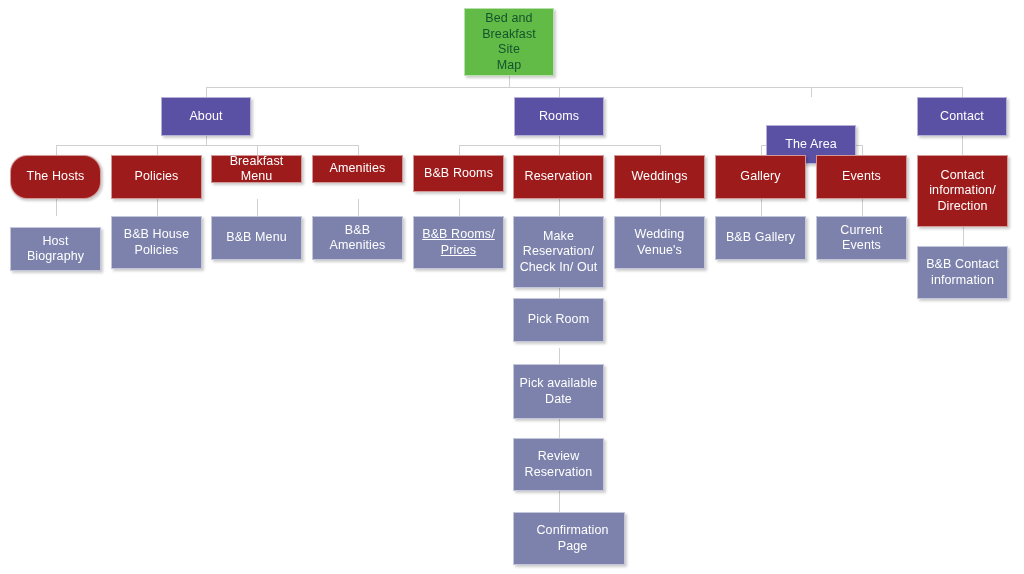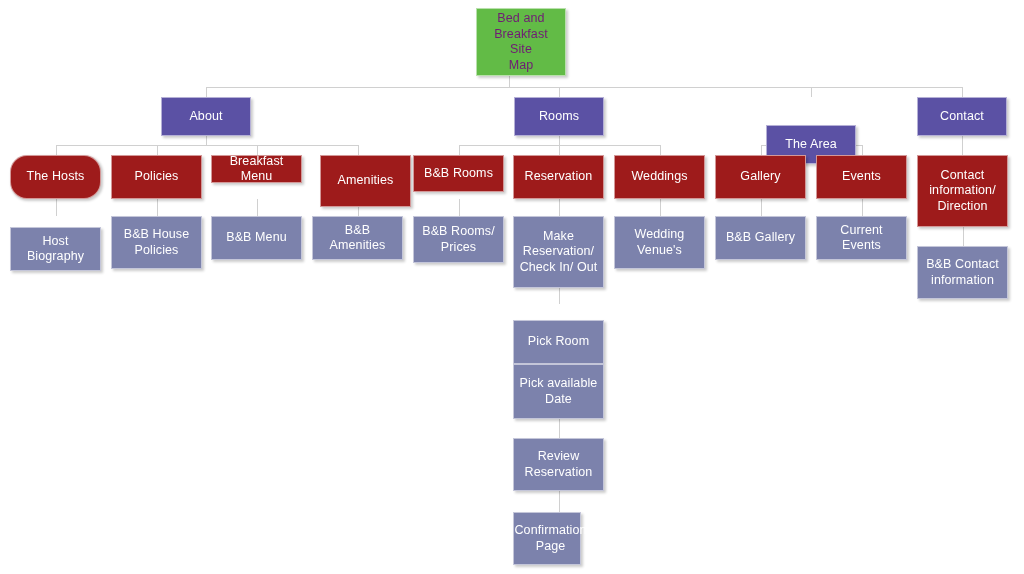--- a/index.html
+++ b/index.html
@@ -37,22 +37,21 @@
     line-height: 15.5px;
     letter-spacing: 0.1px;
     padding: 2px 5px;
     border: 1px solid rgba(255,255,255,0.55);
     box-shadow: 1.5px 1.5px 2.5px rgba(0,0,0,0.20);
     z-index: 2;
     white-space: pre-line;
   }
   .node.root {
     background: #62bb46;
-    color: #701a75;
-    margin-left: 12px;
+    color: #14532d;
   }
   .node.lvl2 { background: #5b51a4; }
   .node.lvl3 { background: #9e1b1b; }
   .node.lvl4 { background: #7c82ac; }
 </style>
 </head>
 <body>
 
 <div id="stage">
   <svg id="connectors" viewBox="0 0 1024 574" width="1024" height="574">
@@ -97,46 +96,46 @@
       <div class="node root" style="left: 464px; top: 8px; width: 90px; height: 68px;">Bed and
 Breakfast Site
 Map</div>
       <div class="node lvl2" style="left: 161px; top: 97px; width: 90px; height: 39px;">About</div>
       <div class="node lvl2" style="left: 514px; top: 97px; width: 90px; height: 39px;">Rooms</div>
       <div class="node lvl2" style="left: 766px; top: 97px; width: 90px; height: 39px; margin-top: 28px;">The Area</div>
       <div class="node lvl2" style="left: 917px; top: 97px; width: 90px; height: 39px;">Contact</div>
       <div class="node lvl3" style="left: 10px; top: 155px; width: 91px; height: 44px; border-radius: 17px;">The Hosts</div>
       <div class="node lvl3" style="left: 111px; top: 155px; width: 91px; height: 44px;">Policies</div>
       <div class="node lvl3" style="left: 211px; top: 155px; width: 91px; height: 28px;">Breakfast Menu</div>
-      <div class="node lvl3" style="left: 312px; top: 155px; width: 91px; height: 52px; margin-left: 8px;">Amenities</div>
+      <div class="node lvl3" style="left: 312px; top: 155px; width: 91px; height: 28px;">Amenities</div>
       <div class="node lvl3" style="left: 413px; top: 155px; width: 91px; height: 37px;">B&amp;B Rooms</div>
       <div class="node lvl3" style="left: 513px; top: 155px; width: 91px; height: 44px;">Reservation</div>
       <div class="node lvl3" style="left: 614px; top: 155px; width: 91px; height: 44px;">Weddings</div>
       <div class="node lvl3" style="left: 715px; top: 155px; width: 91px; height: 44px;">Gallery</div>
       <div class="node lvl3" style="left: 816px; top: 155px; width: 91px; height: 44px;">Events</div>
       <div class="node lvl3" style="left: 917px; top: 155px; width: 91px; height: 72px;">Contact
 information/
 Direction</div>
       <div class="node lvl4" style="left: 10px; top: 227px; width: 91px; height: 44px;">Host Biography</div>
       <div class="node lvl4" style="left: 111px; top: 216px; width: 91px; height: 53px;">B&amp;B House
 Policies</div>
       <div class="node lvl4" style="left: 211px; top: 216px; width: 91px; height: 44px;">B&amp;B Menu</div>
       <div class="node lvl4" style="left: 312px; top: 216px; width: 91px; height: 44px;">B&amp;B Amenities</div>
-      <div class="node lvl4" style="left: 413px; top: 216px; width: 91px; height: 47px;">B&amp;B Rooms/
+      <div class="node lvl4" style="left: 413px; top: 216px; width: 91px; height: 53px; text-decoration: underline;">B&amp;B Rooms/
 Prices</div>
       <div class="node lvl4" style="left: 513px; top: 216px; width: 91px; height: 72px;">Make
 Reservation/
 Check In/ Out</div>
       <div class="node lvl4" style="left: 614px; top: 216px; width: 91px; height: 53px;">Wedding
 Venue's</div>
       <div class="node lvl4" style="left: 715px; top: 216px; width: 91px; height: 44px;">B&amp;B Gallery</div>
       <div class="node lvl4" style="left: 816px; top: 216px; width: 91px; height: 44px;">Current Events</div>
       <div class="node lvl4" style="left: 917px; top: 246px; width: 91px; height: 53px;">B&amp;B Contact
 information</div>
-      <div class="node lvl4" style="left: 513px; top: 320px; width: 91px; height: 44px;">Pick Room</div>
+      <div class="node lvl4" style="left: 513px; top: 298px; width: 91px; height: 44px;">Pick Room</div>
       <div class="node lvl4" style="left: 513px; top: 364px; width: 91px; height: 55px;">Pick available
 Date</div>
       <div class="node lvl4" style="left: 513px; top: 438px; width: 91px; height: 53px;">Review
 Reservation</div>
-      <div class="node lvl4" style="left: 513px; top: 512px; width: 68px; height: 53px; padding-left: 12px;">Confirmation
+      <div class="node lvl4" style="left: 513px; top: 512px; width: 112px; height: 53px; padding-left: 12px;">Confirmation
 Page</div>
     </div>
 </div>
 
 </body></html>

